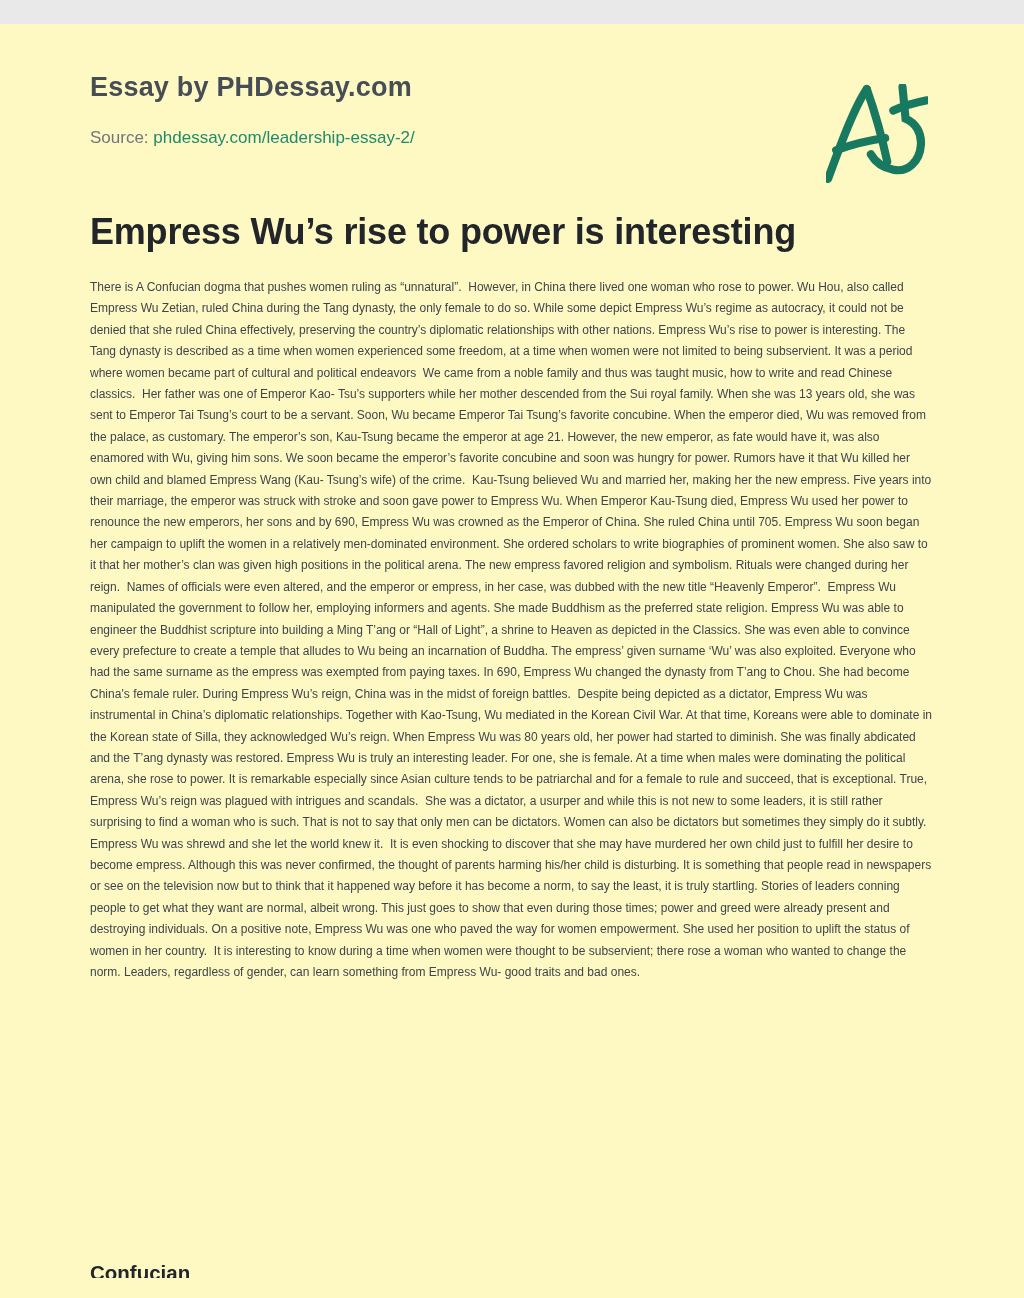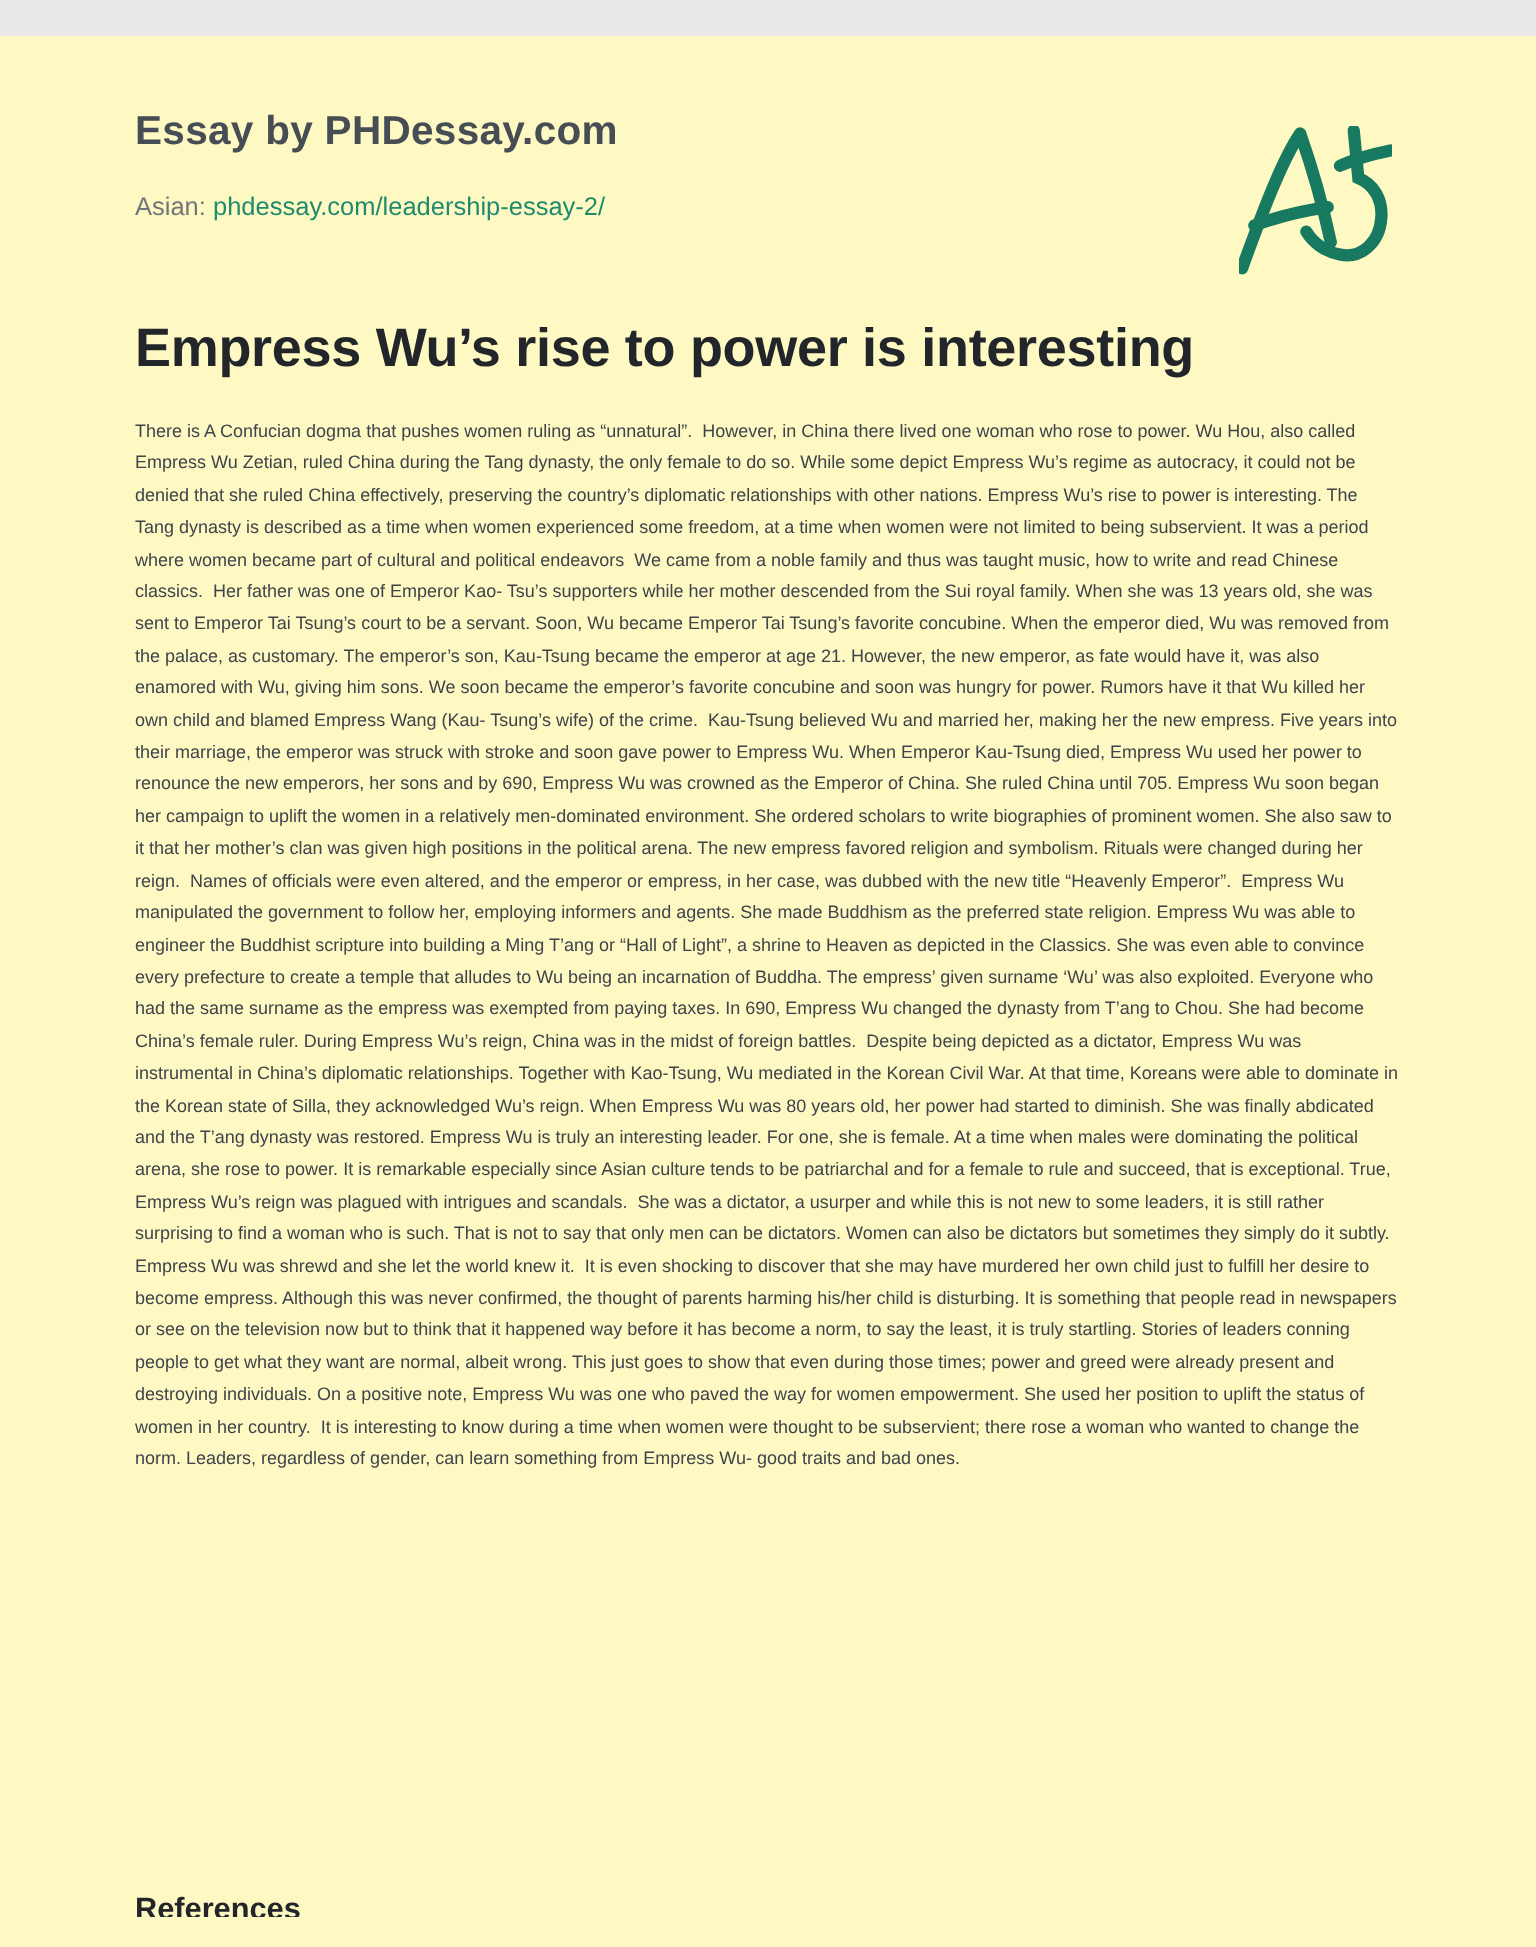--- a/index.html
+++ b/index.html
@@ -82,26 +82,26 @@
         <path d="M66 26 C 77 21, 89 18, 99 16"></path>
         <path d="M75 3 C 76 14, 77 24, 78 34 C 88 38, 94 48, 93 60 C 92 76, 80 87, 66 84 C 56 82, 48 76, 44 69"></path>
       </g>
     </svg>
   </div>
 
   <div class="content">
     <header>
       <h1 class="header-title">Essay by PHDessay.com</h1>
       <div class="source-line">
-        <span>Asian:</span>
+        <span>Source:</span>
         <a class="source-link"><span>phdessay.com/leadership-essay-2/</span></a>
       </div>
     </header>
 
     <main>
       <h2 class="essay-title">Empress Wu’s rise to power is interesting</h2>
       <p class="essay-body">There is A Confucian dogma that pushes women ruling as “unnatural”.  However, in China there lived one woman who rose to power. Wu Hou, also called Empress Wu Zetian, ruled China during the Tang dynasty, the only female to do so. While some depict Empress Wu’s regime as autocracy, it could not be denied that she ruled China effectively, preserving the country’s diplomatic relationships with other nations. Empress Wu’s rise to power is interesting. The Tang dynasty is described as a time when women experienced some freedom, at a time when women were not limited to being subservient. It was a period where women became part of cultural and political endeavors  We came from a noble family and thus was taught music, how to write and read Chinese classics.  Her father was one of Emperor Kao- Tsu’s supporters while her mother descended from the Sui royal family. When she was 13 years old, she was sent to Emperor Tai Tsung’s court to be a servant. Soon, Wu became Emperor Tai Tsung’s favorite concubine. When the emperor died, Wu was removed from the palace, as customary. The emperor’s son, Kau-Tsung became the emperor at age 21. However, the new emperor, as fate would have it, was also enamored with Wu, giving him sons. We soon became the emperor’s favorite concubine and soon was hungry for power. Rumors have it that Wu killed her own child and blamed Empress Wang (Kau- Tsung’s wife) of the crime.  Kau-Tsung believed Wu and married her, making her the new empress. Five years into their marriage, the emperor was struck with stroke and soon gave power to Empress Wu. When Emperor Kau-Tsung died, Empress Wu used her power to renounce the new emperors, her sons and by 690, Empress Wu was crowned as the Emperor of China. She ruled China until 705. Empress Wu soon began her campaign to uplift the women in a relatively men-dominated environment. She ordered scholars to write biographies of prominent women. She also saw to it that her mother’s clan was given high positions in the political arena. The new empress favored religion and symbolism. Rituals were changed during her reign.  Names of officials were even altered, and the emperor or empress, in her case, was dubbed with the new title “Heavenly Emperor”.  Empress Wu manipulated the government to follow her, employing informers and agents. She made Buddhism as the preferred state religion. Empress Wu was able to engineer the Buddhist scripture into building a Ming T’ang or “Hall of Light”, a shrine to Heaven as depicted in the Classics. She was even able to convince every prefecture to create a temple that alludes to Wu being an incarnation of Buddha. The empress’ given surname ‘Wu’ was also exploited. Everyone who had the same surname as the empress was exempted from paying taxes. In 690, Empress Wu changed the dynasty from T’ang to Chou. She had become China’s female ruler. During Empress Wu’s reign, China was in the midst of foreign battles.  Despite being depicted as a dictator, Empress Wu was instrumental in China’s diplomatic relationships. Together with Kao-Tsung, Wu mediated in the Korean Civil War. At that time, Koreans were able to dominate in the Korean state of Silla, they acknowledged Wu’s reign. When Empress Wu was 80 years old, her power had started to diminish. She was finally abdicated and the T’ang dynasty was restored. Empress Wu is truly an interesting leader. For one, she is female. At a time when males were dominating the political arena, she rose to power. It is remarkable especially since Asian culture tends to be patriarchal and for a female to rule and succeed, that is exceptional. True, Empress Wu’s reign was plagued with intrigues and scandals.  She was a dictator, a usurper and while this is not new to some leaders, it is still rather surprising to find a woman who is such. That is not to say that only men can be dictators. Women can also be dictators but sometimes they simply do it subtly. Empress Wu was shrewd and she let the world knew it.  It is even shocking to discover that she may have murdered her own child just to fulfill her desire to become empress. Although this was never confirmed, the thought of parents harming his/her child is disturbing. It is something that people read in newspapers or see on the television now but to think that it happened way before it has become a norm, to say the least, it is truly startling. Stories of leaders conning people to get what they want are normal, albeit wrong. This just goes to show that even during those times; power and greed were already present and destroying individuals. On a positive note, Empress Wu was one who paved the way for women empowerment. She used her position to uplift the status of women in her country.  It is interesting to know during a time when women were thought to be subservient; there rose a woman who wanted to change the norm. Leaders, regardless of gender, can learn something from Empress Wu- good traits and bad ones.</p>
       <div class="refs-clip">
-        <h3 class="references-heading">References</h3>
+        <h3 class="references-heading">Confucian</h3>
       </div>
     </main>
   </div>
 </div>
 
 </body></html>

